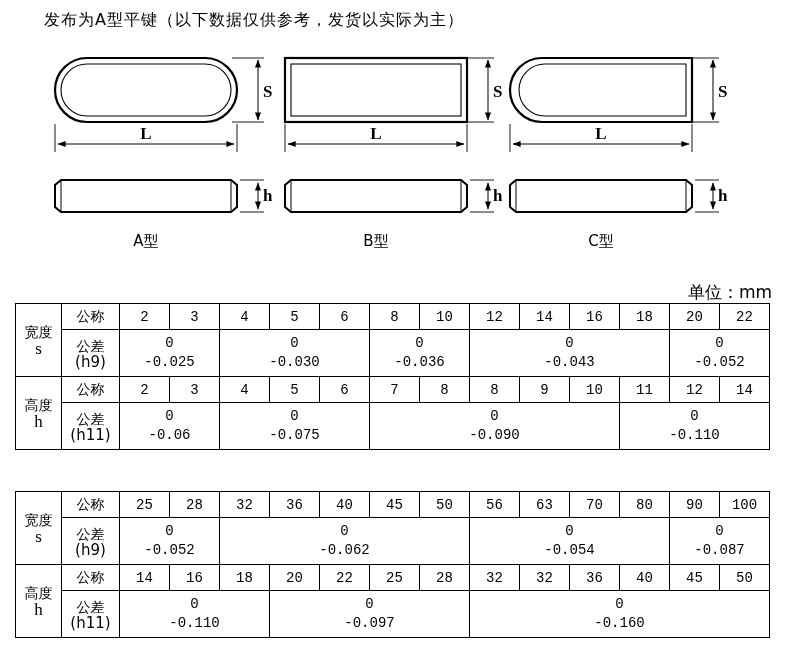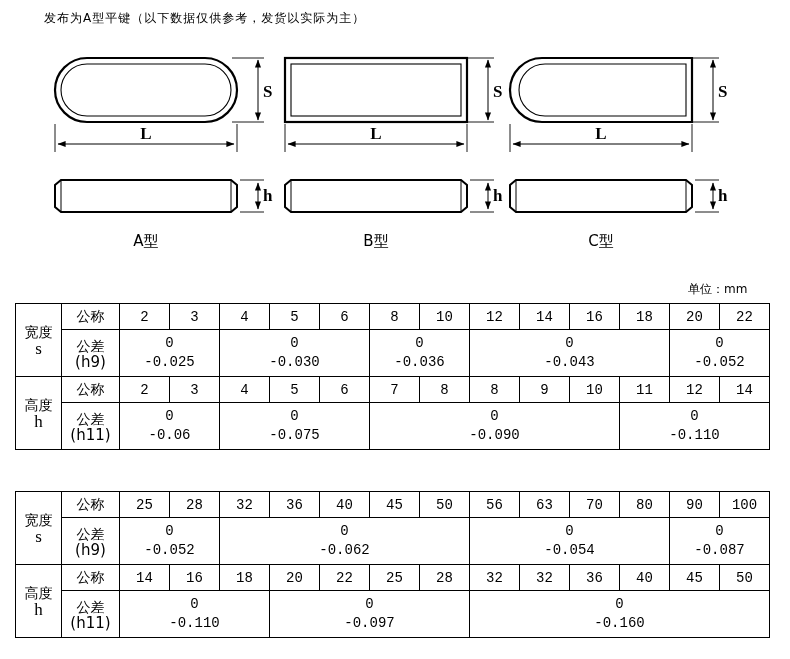--- a/index.html
+++ b/index.html
@@ -10,21 +10,21 @@
     height: 659px;
     background: #ffffff;
     color: #000000;
     font-family: "DejaVu Sans", "Liberation Sans", sans-serif;
     overflow: hidden;
   }
   .title {
     position: absolute;
     left: 44px;
     top: 10px;
-    font-size: 12px;
+    font-size: 16px;
     letter-spacing: 1px;
     white-space: nowrap;
   }
   svg.diagrams { position: absolute; left: 0; top: 0; }
   .shape-outer { fill: none; stroke: #000; stroke-width: 2.2; }
   .shape-inner { fill: none; stroke: #000; stroke-width: 1.1; }
   .side-outer  { fill: none; stroke: #000; stroke-width: 2; }
   .chamfer     { stroke: #000; stroke-width: 1; }
   .ext  { stroke: #000; stroke-width: 0.9; }
   .dim  { stroke: #000; stroke-width: 1; }
@@ -32,21 +32,21 @@
     font-family: "Liberation Serif", serif;
     font-size: 17px;
     font-weight: bold;
     fill: #000;
   }
   .type-text { font-size: 15px; fill: #000; }
   .units {
     position: absolute;
     left: 688px;
     top: 281px;
-    font-size: 12px;
+    font-size: 17px;
     white-space: nowrap;
   }
   table.spec {
     position: absolute;
     left: 15px;
     border-collapse: collapse;
     table-layout: fixed;
   }
   .t1 { top: 303px; }
   .t2 { top: 491px; }

